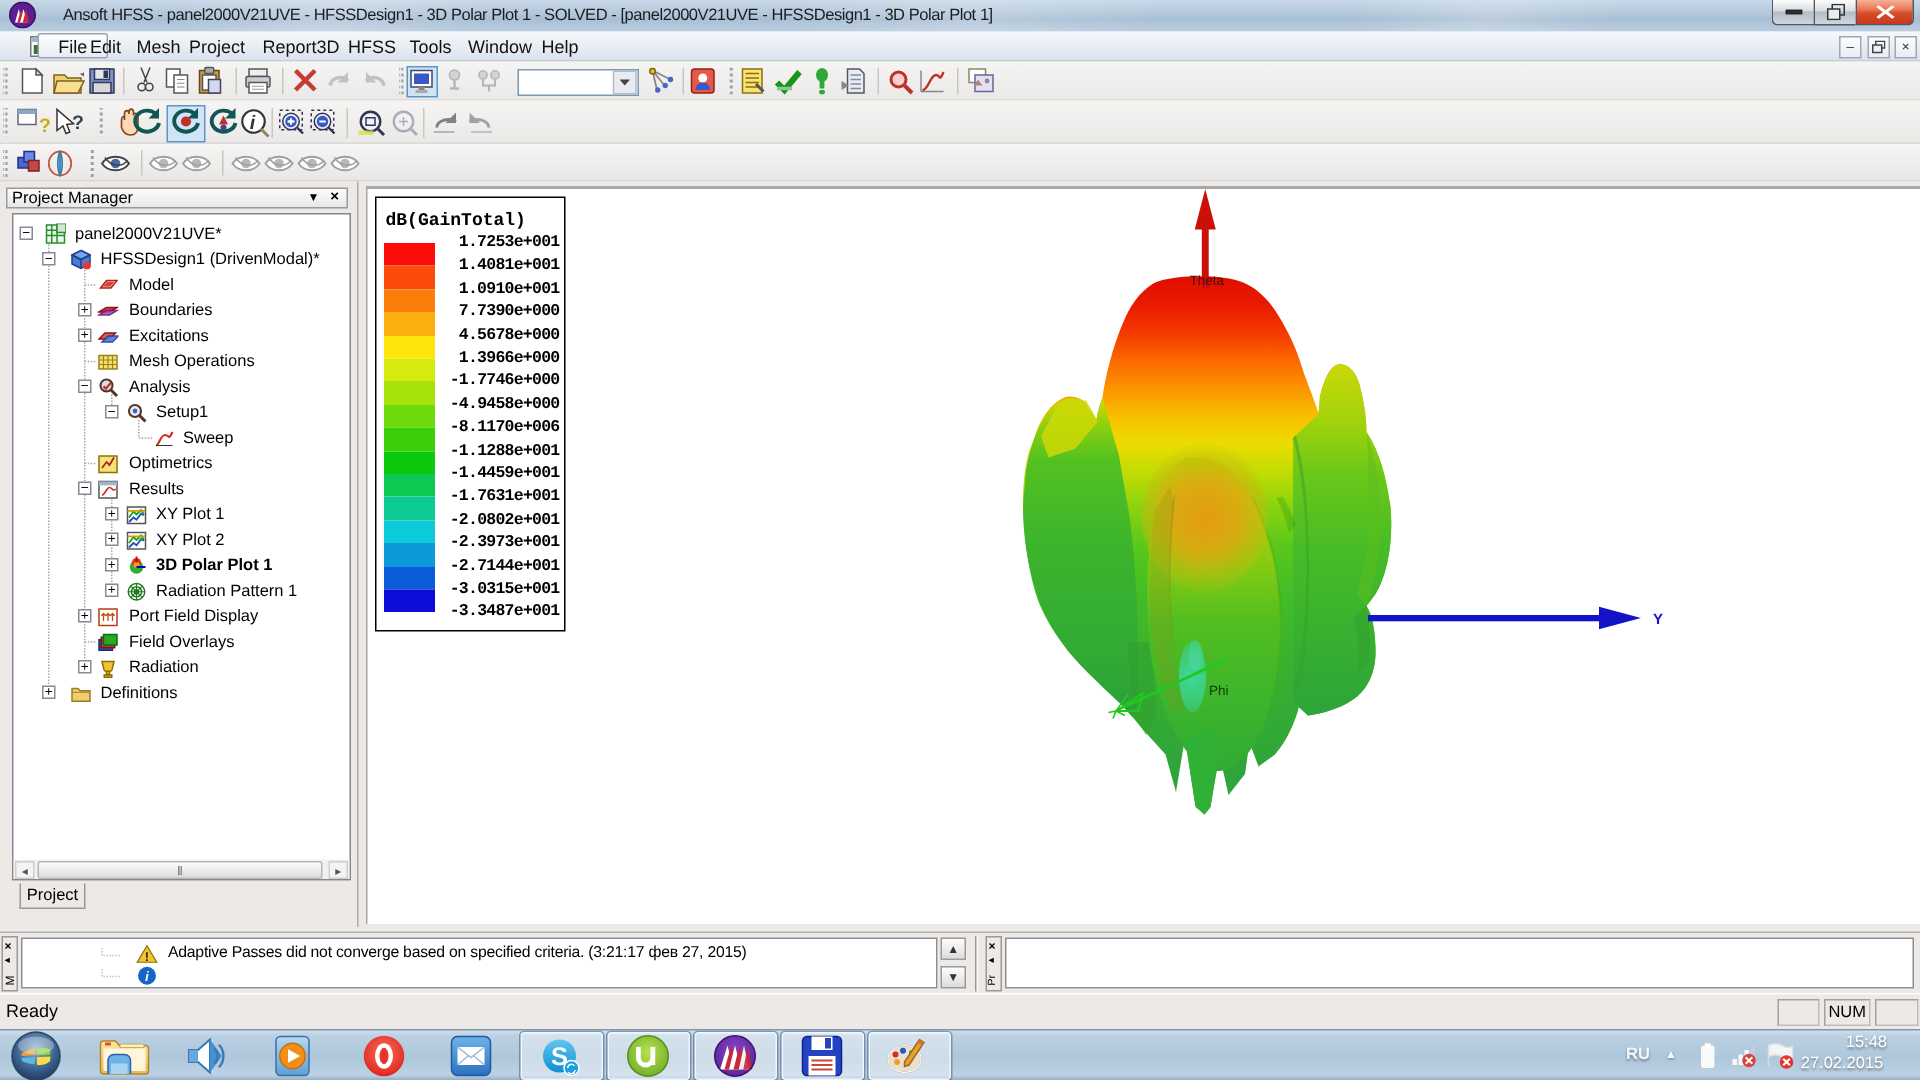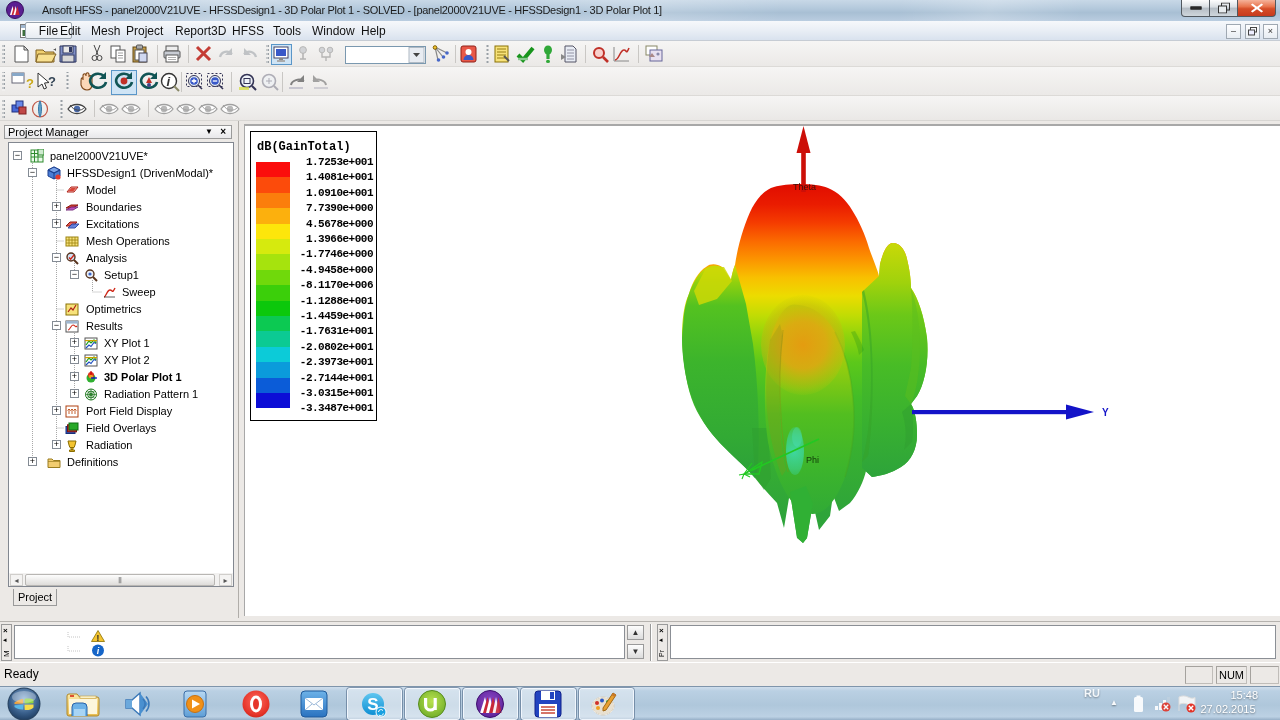--- a/index.html
+++ b/index.html
@@ -724,20 +724,21 @@
     <div style="position:absolute;left:0px;top:20px;font-size:8px;transform:rotate(-90deg);transform-origin:6px 6px;">M</div>
   </div>
   <div class="msgbox" style="left:14px;width:611px">
     <svg style="position:absolute;left:39px;top:2px" width="54" height="30" viewBox="0 0 54 30">
       <path d="M14 4 v5 h12 M14 18 v5 h12" stroke="#c4c4c4" stroke-width="1" fill="none" stroke-dasharray="1,1"></path>
       <path d="M44 2.5 l6.5 11 h-13 z" fill="#f4c430" stroke="#8a7000" stroke-width="0.8"></path>
       <text x="44" y="12.5" font-size="8.5" font-weight="bold" fill="#222" text-anchor="middle">!</text>
       <circle cx="44" cy="22.5" r="6" fill="#1565c8"></circle>
       <text x="44" y="26" font-size="9" font-weight="bold" fill="#fff" text-anchor="middle" font-style="italic">i</text>
     </svg>
+    <div class="msgline" style="top:3px">Adaptive Passes did not converge based on specified criteria. (3:21:17 фев 27, 2015)</div>
   </div>
   <div class="msgscroll" style="left:627px;top:3px">▲</div>
   <div class="msgscroll" style="left:627px;top:22px">▼</div>
   <div style="position:absolute;left:650px;top:2px;width:2px;height:37px;border-left:1px solid #999;border-right:1px solid #fff"></div>
   <div class="mini-rail" style="left:657px">
     <div style="position:absolute;left:1px;top:1px;font-size:8px;font-weight:bold">×</div>
     <div style="position:absolute;left:1px;top:11px;font-size:7px">◂</div>
     <div style="position:absolute;left:0px;top:20px;font-size:7px;transform:rotate(-90deg);transform-origin:6px 6px;">Pr</div>
   </div>
   <div class="msgbox" style="left:670px;width:606px"></div>
@@ -891,17 +892,17 @@
         <rect x="12" y="1" width="3" height="13" fill="#c8d4e0" opacity="0.5"></rect>
         <circle cx="11" cy="11" r="4.5" fill="#e23428"></circle>
         <path d="M8.8 8.8 l4.4 4.4 m0 -4.4 l-4.4 4.4" stroke="#fff" stroke-width="1.4"></path>
       </g>
       <g transform="translate(1178,8)">
         <path d="M1 2 L1 16 M1 2 C4 0.5 7 0.5 10 2 C13 3.5 15 3.5 17 2.5 L17 10 C15 11 13 11 10 9.5 C7 8 4 8 1 9.5" fill="#f8f8f8" stroke="#ddd" stroke-width="1" fill-opacity="0.9"></path>
         <circle cx="13" cy="13" r="4.5" fill="#e23428"></circle>
         <path d="M10.8 10.8 l4.4 4.4 m0 -4.4 l-4.4 4.4" stroke="#fff" stroke-width="1.4"></path>
       </g>
     </svg>
-  <div class="tray" style="left:1084px;top:0;font-weight:bold;opacity:.85">RU</div>
+  <div class="tray" style="left:1084px;top:10px;font-weight:bold;opacity:.85">RU</div>
   <div class="tray" style="left:1110px;top:11px;font-size:8px;opacity:.9">▲</div>
   <div class="tray" style="right:22px;top:2px;width:60px;text-align:right">15:48</div>
   <div class="tray" style="right:12px;top:16px;width:80px;text-align:center">27.02.2015</div>
 </div>
 
 </body></html>

